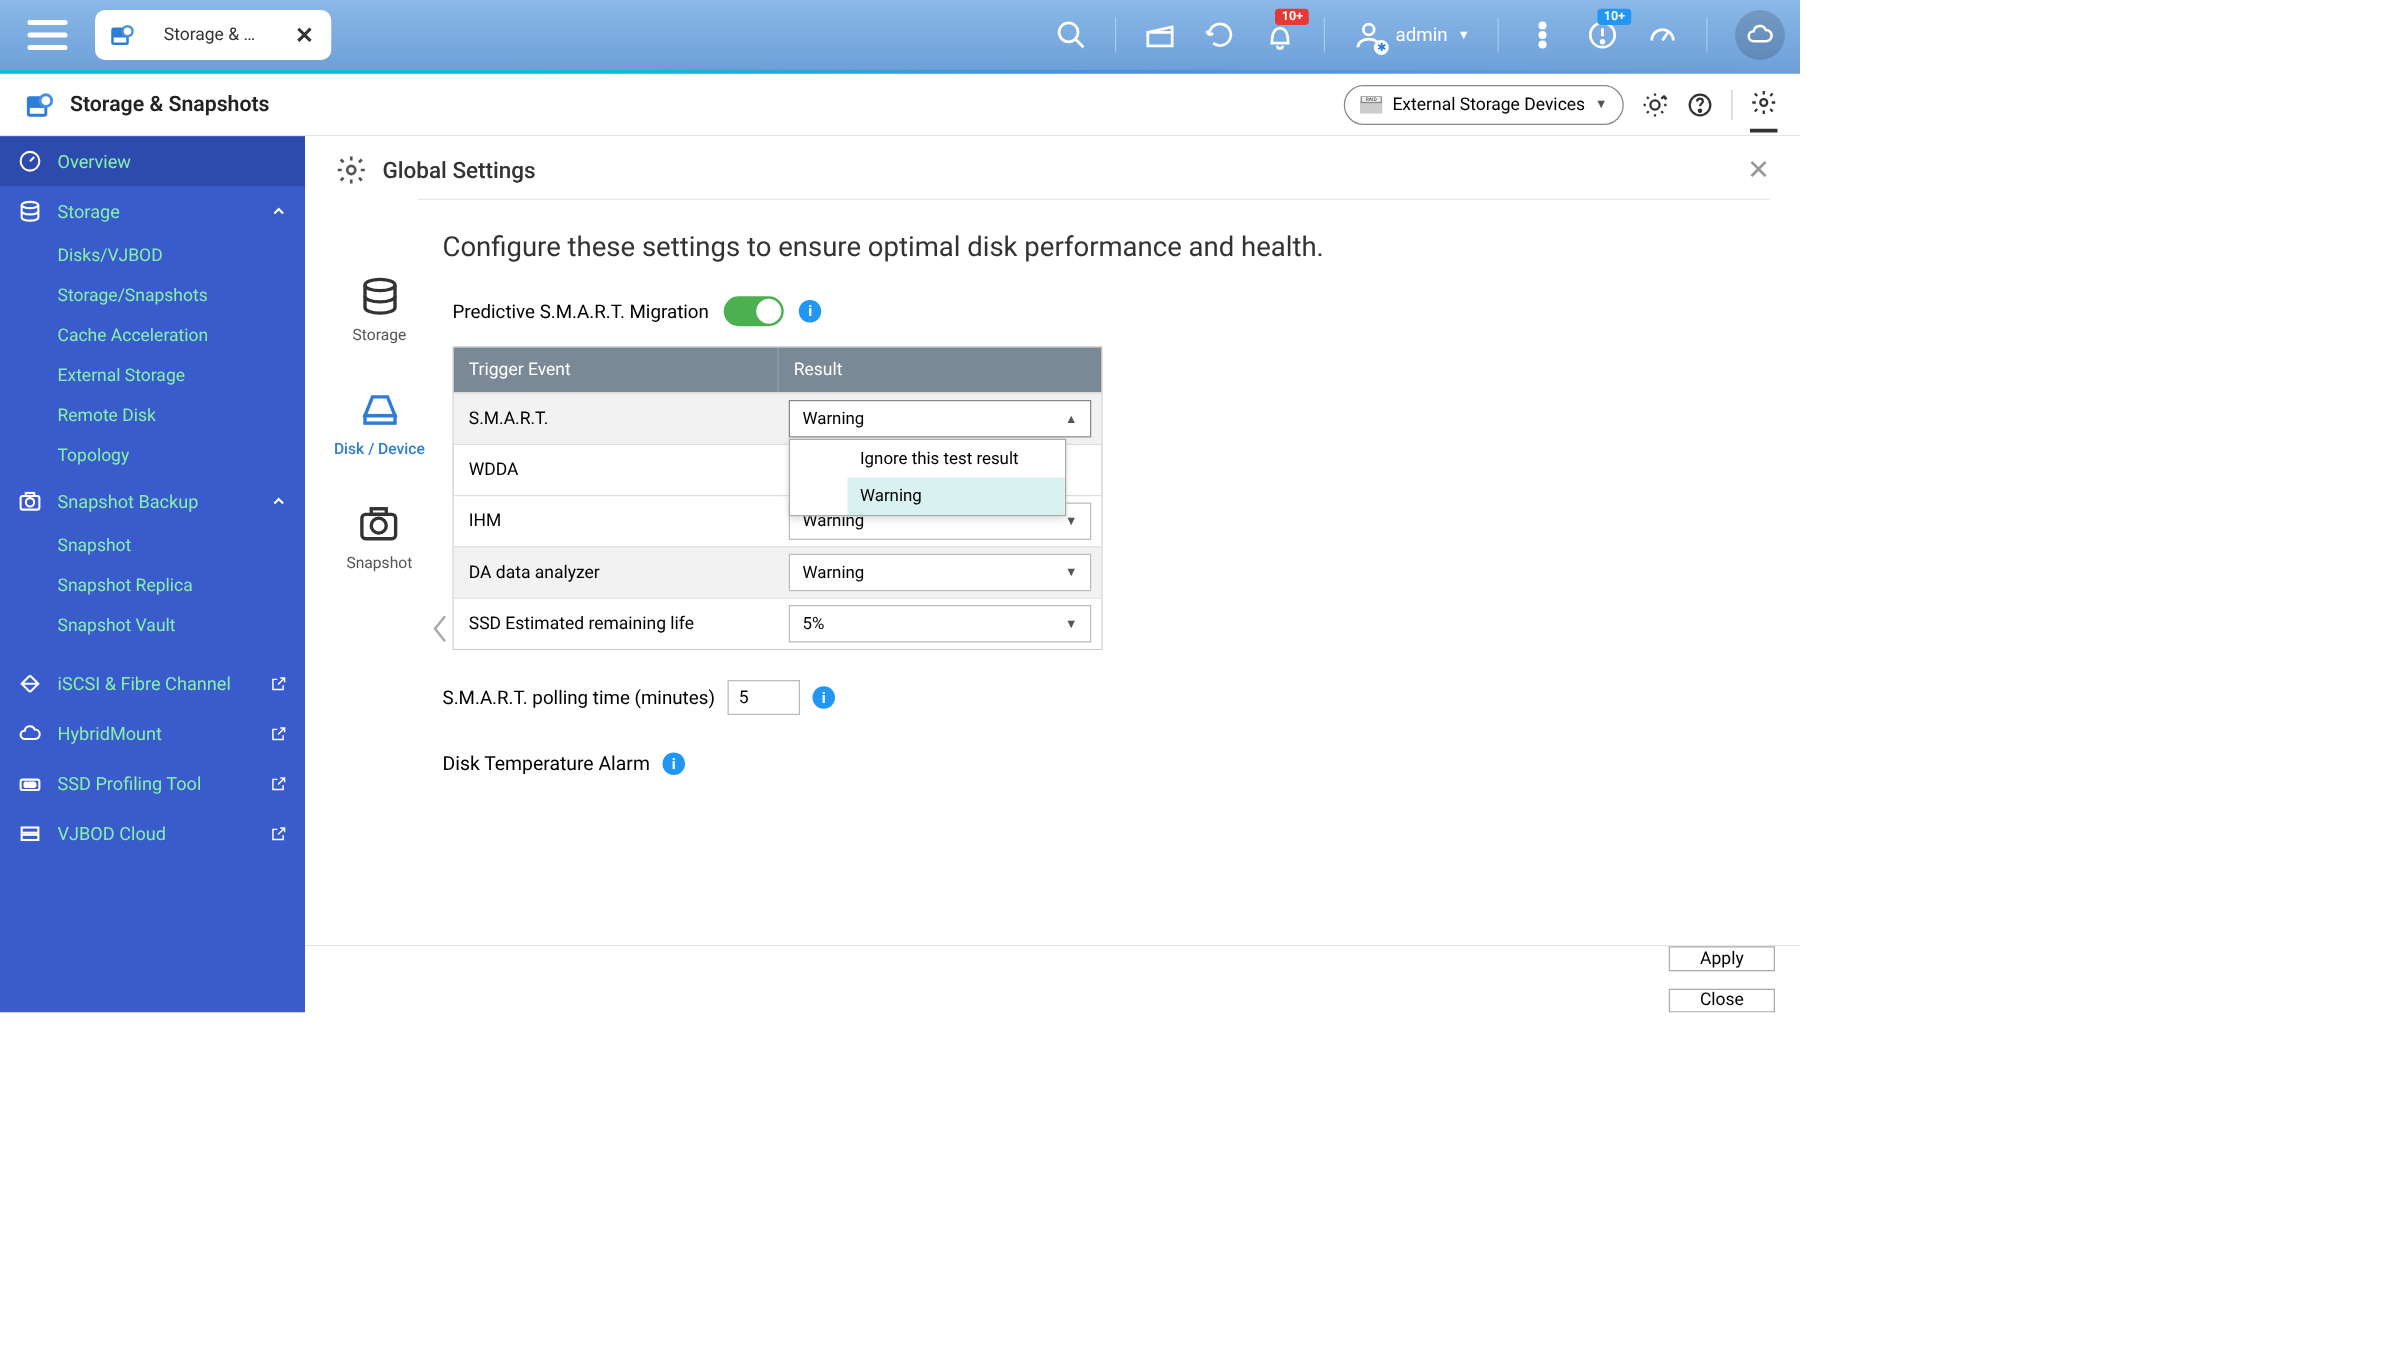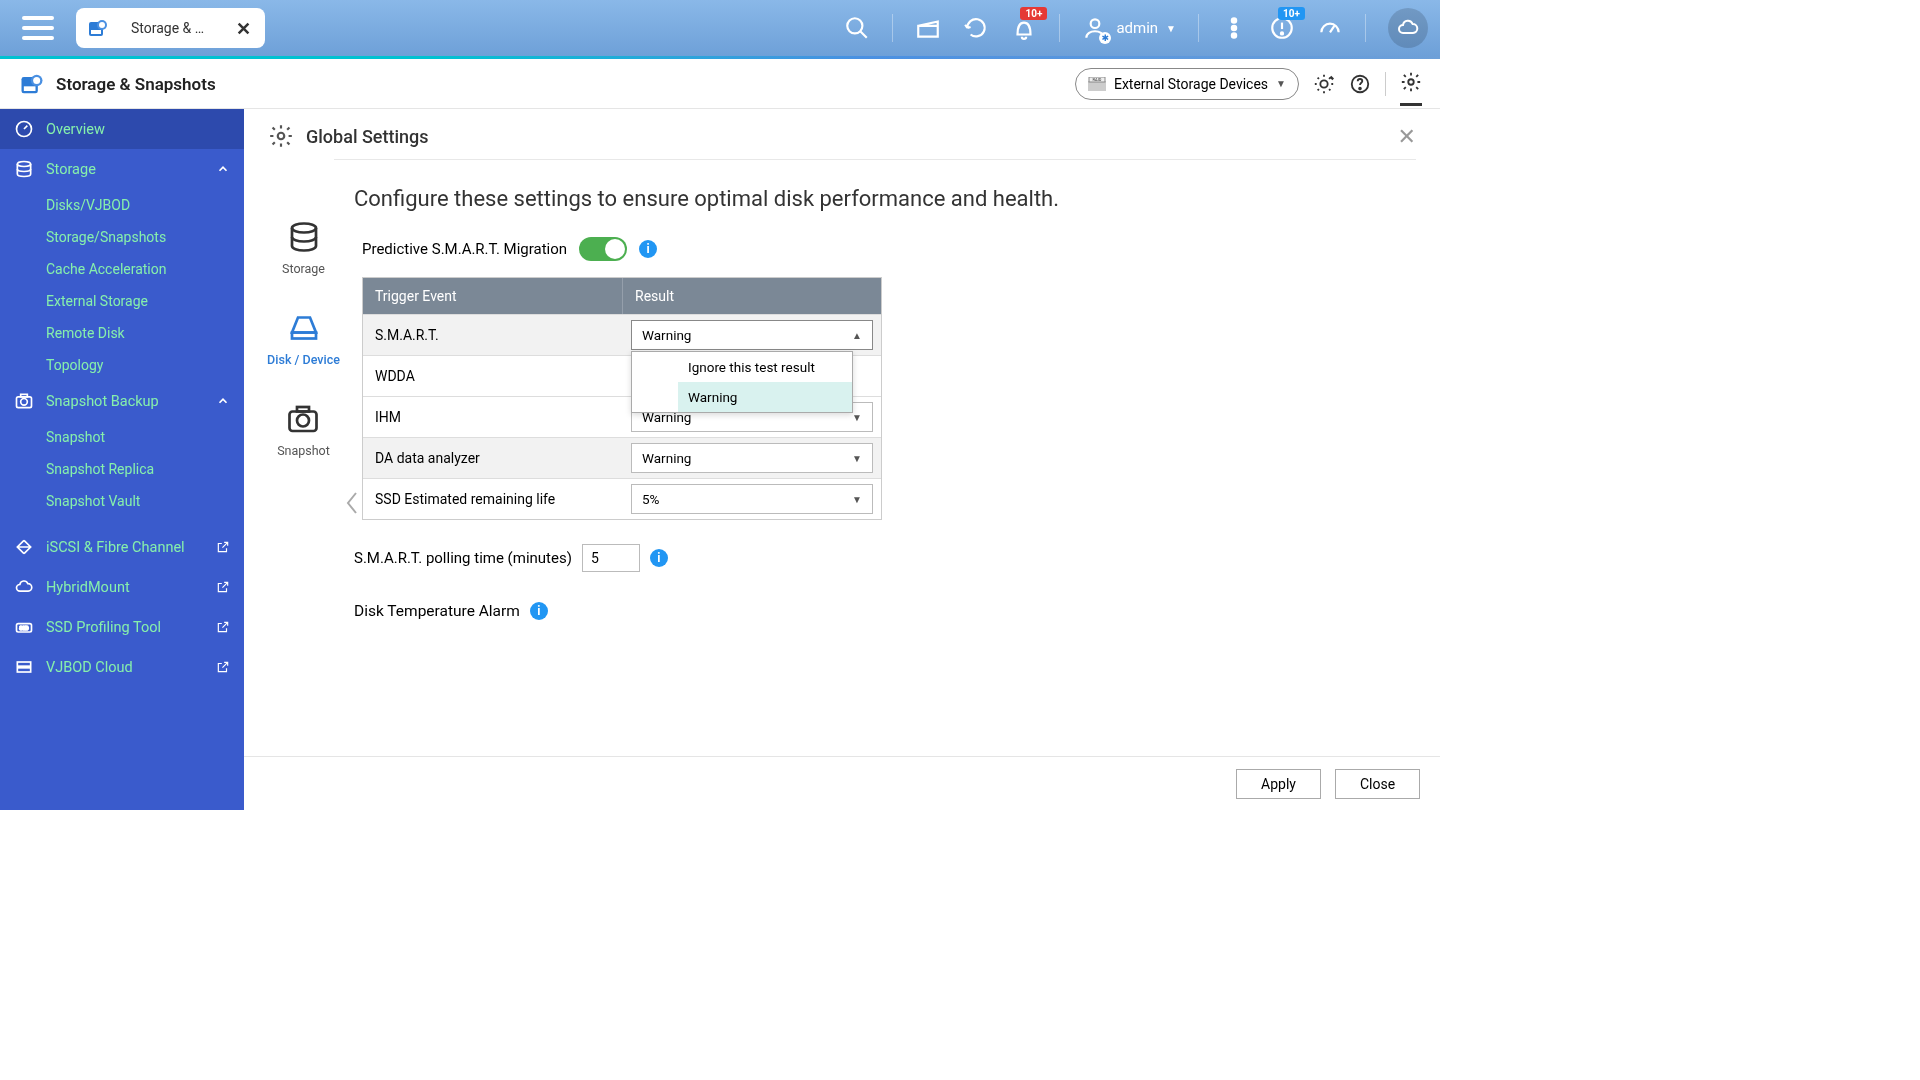--- a/index.html
+++ b/index.html
@@ -78,21 +78,21 @@
 .dd .tri { font-size: 10px; color: #555; }
 .dd.open { border: 1px solid #888; }
 .dd-pop { position: absolute; top: 36px; left: 268px; right: 28px; background: #fff; border: 1px solid #aaa; z-index: 10; box-shadow: 0 2px 6px rgba(0,0,0,0.15); padding-left: 46px; }
 .dd-opt { padding: 7px 10px; font-size: 13.5px; cursor: pointer; }
 .dd-opt.hl { background: #d9f2ef; }
 
 .poll-row { display: flex; align-items: center; gap: 10px; margin: 10px 0 30px 0; font-size: 15px; }
 .poll-input { width: 58px; height: 28px; border: 1px solid #bbb; padding: 0 8px; font-size: 14px; }
 .section-label { font-size: 15.5px; margin-top: 20px; display: flex; align-items: center; gap: 10px; }
 
-.footer { height: 54px; border-top: 1px solid #e5e5e5; display: flex; align-items: center; justify-content: flex-end; gap: 14px; padding: 0 20px; }
+.footer { height: 54px; border-top: 1px solid #e5e5e5; display: flex; align-items: flex-end; justify-content: flex-end; gap: 14px; padding: 0 20px; flex-direction: column; }
 .btn { min-width: 85px; height: 30px; border: 1px solid #aaa; background: #fff; font-size: 14px; cursor: pointer; }
 
 
 .content-scroll::-webkit-scrollbar { width: 14px; }
 .content-scroll::-webkit-scrollbar-thumb { background: #c8c8c8; border-radius: 3px; }
 .content-scroll::-webkit-scrollbar-track { background: #f0f0f0; }
 </style>
 </head>
 <body>
 

